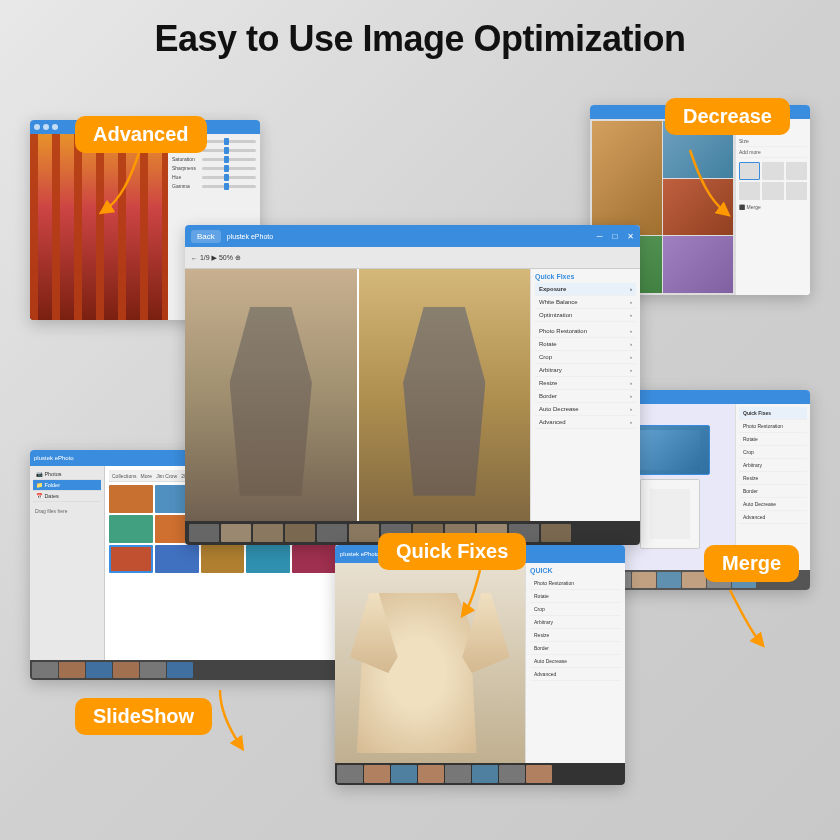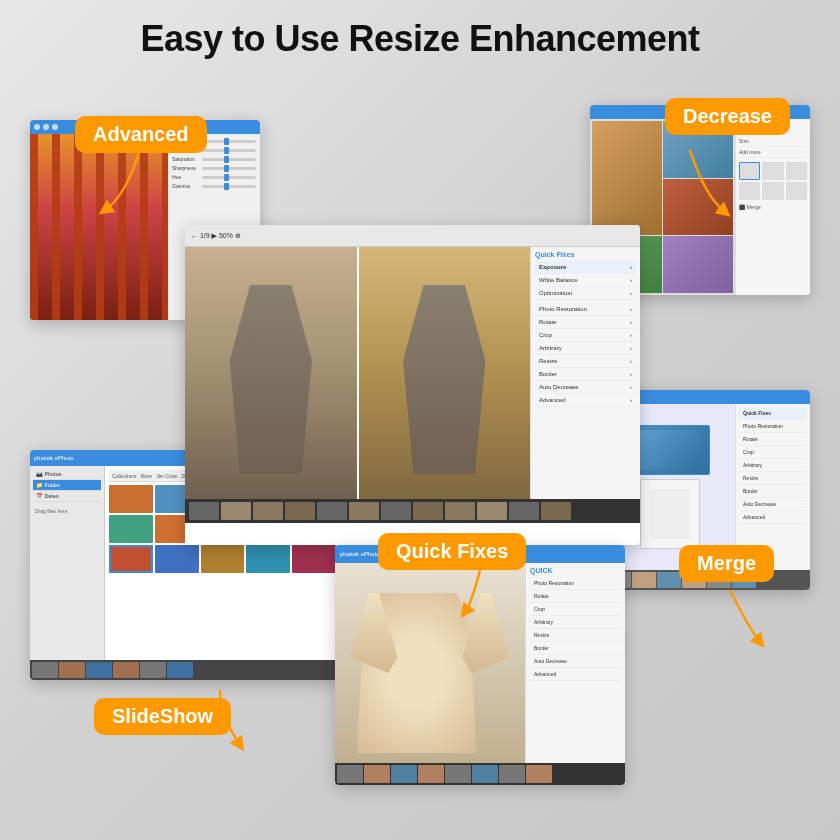--- a/index.html
+++ b/index.html
@@ -518,21 +518,21 @@
 
     
     .arrow {
       position: absolute;
       z-index: 25;
     }
   </style>
 </head>
 <body>
 
-<h1 class="page-title">Easy to Use Resize Enhancement</h1>
+<h1 class="page-title">Easy to Use Image Optimization</h1>
 
 <div class="screen-card card-advanced">
   <div class="title-bar">
     <span></span>
     <span></span>
     <span></span>
   </div>
   <div class="content">
     <div class="photo-area">
       <div class="torii"></div>
@@ -588,20 +588,27 @@
         <div class="cpg-item"></div>
         <div class="cpg-item"></div>
         <div class="cpg-item"></div>
       </div>
       <div style="margin-top:4px; font-size:5px; color:#555;">⬛ Merge</div>
     </div>
   </div>
 </div>
 
 <div class="screen-card card-main">
+  <div class="title-bar">
+    <button class="btn">Back</button>
+    <span style="flex:1; color:#fff; font-size:7px;">plustek ePhoto</span>
+    <span style="color:#fff; font-size:8px; cursor:pointer;">─</span>
+    <span style="color:#fff; font-size:8px; cursor:pointer; margin-left:4px;">□</span>
+    <span style="color:#fff; font-size:8px; cursor:pointer; margin-left:4px;">✕</span>
+  </div>
   <div class="toolbar">
     <span style="font-size:7px;">← 1/9 ▶ 50% ⊕</span>
   </div>
   <div class="body">
     <div class="photo-before">
       <div class="soldier-figure"></div>
     </div>
     <div class="photo-after">
       <div class="soldier-figure"></div>
     </div>
@@ -749,23 +756,23 @@
     <div class="ssthumb"></div>
   </div>
 </div>
 
 <div class="label-bubble" style="left:75px; top:116px;">Advanced</div>
 
 <div class="label-bubble" style="right:50px; top:98px;">Decrease</div>
 
 <div class="label-bubble" style="left:378px; top:533px;">Quick Fixes</div>
 
-<div class="label-bubble" style="left:94px; top:698px;">SlideShow</div>
-
-<div class="label-bubble" style="right:66px; top:545px;">Merge</div>
+<div class="label-bubble" style="left:75px; top:698px;">SlideShow</div>
+
+<div class="label-bubble" style="right:41px; top:545px;">Merge</div>
 
 <svg class="arrow" style="left:90px;top:140px;width:100px;height:80px;">
   <defs>
     <marker id="arrowhead1" markerWidth="6" markerHeight="6" refX="3" refY="3" orient="auto">
       <path d="M0,0 L6,3 L0,6 Z" fill="#f90"></path>
     </marker>
   </defs>
   <path d="M 50,10 C 40,40 30,60 15,70" stroke="#f90" stroke-width="2.5" fill="none" marker-end="url(#arrowhead1)"></path>
 </svg>
 

